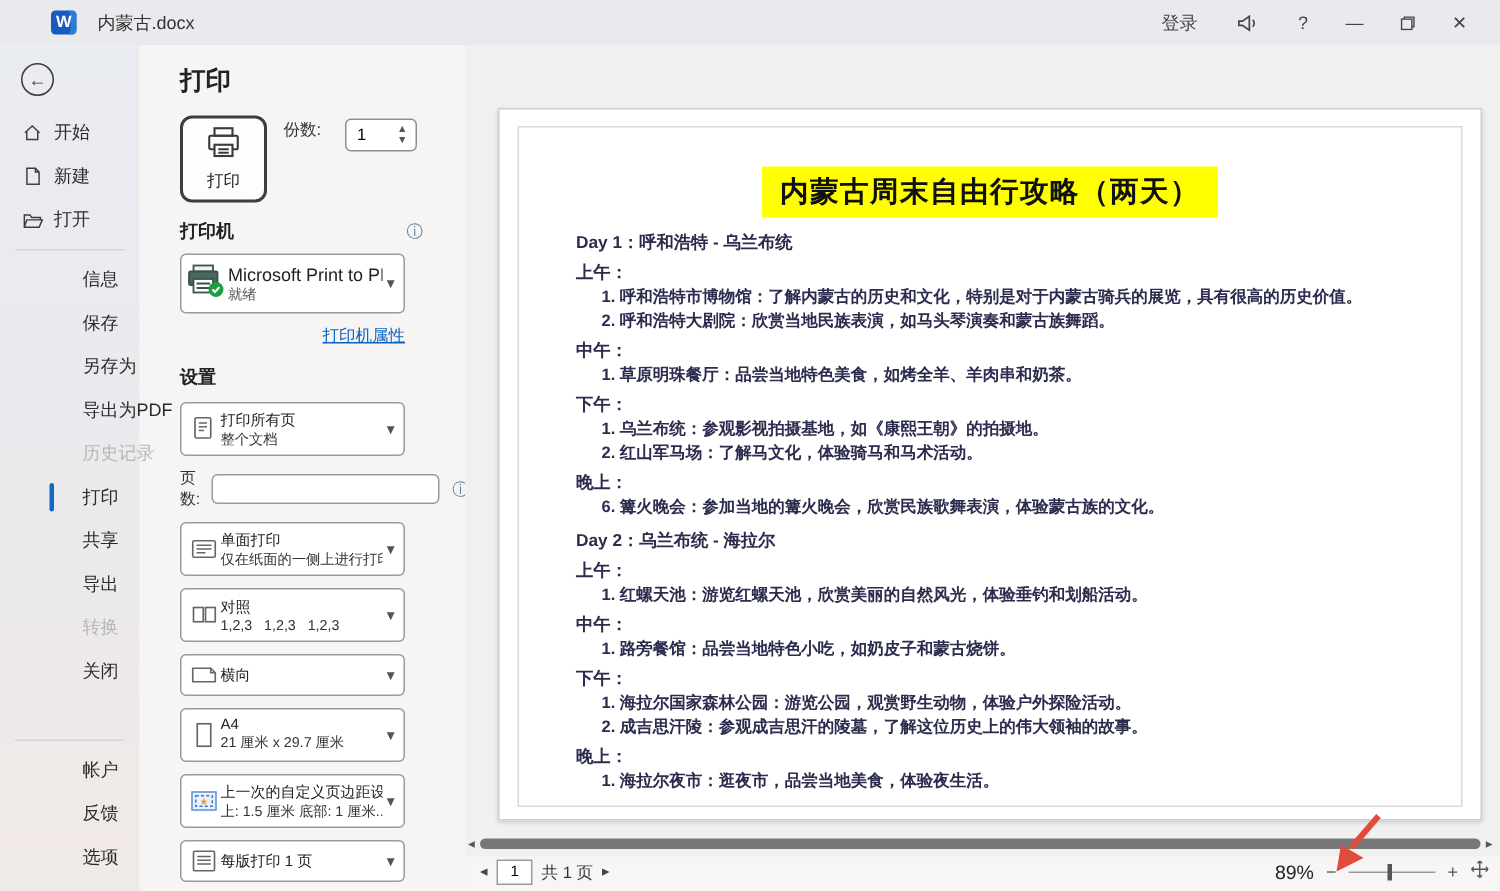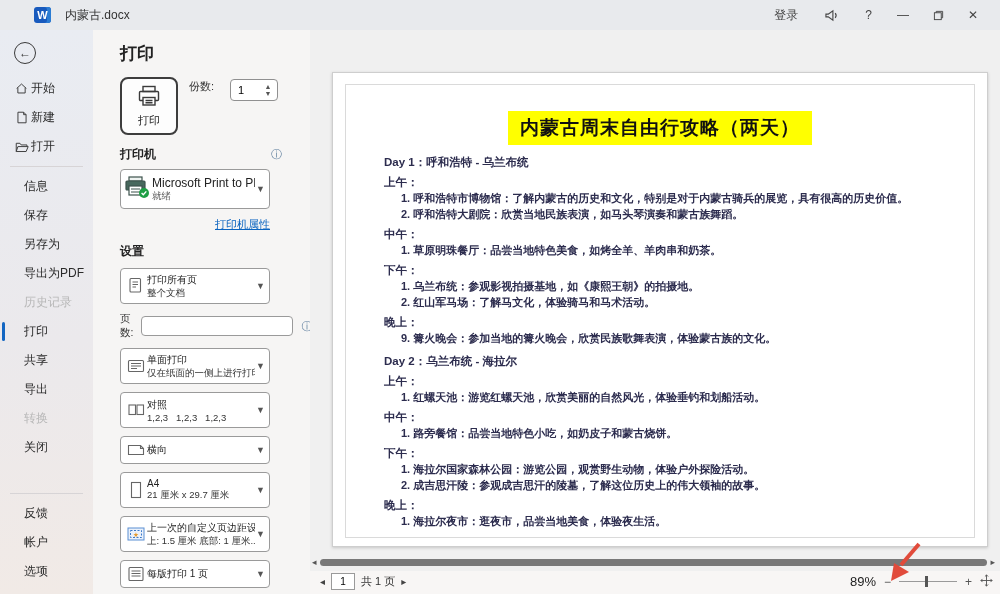--- a/index.html
+++ b/index.html
@@ -17,24 +17,24 @@
   .tb-btn.win { padding:4px 12px; }
 
   
   .body-row { display:flex; height:564px; }
 
   
   .sidebar { width:93px; flex:0 0 93px; background:linear-gradient(180deg,#e9ecf2 0%,#ebe9ec 55%,#f1eae6 100%);
              padding-top:6px; display:flex; flex-direction:column; }
   .back-btn { width:22px; height:22px; border:1.6px solid #3a3a3a; border-radius:50%; margin:6px 0 10px 14px;
               display:flex; align-items:center; justify-content:center; font-size:12px; color:#3a3a3a; }
-  .side-item { position:relative; display:flex; align-items:center; gap:2px; padding:6px 4px 6px 14px;
+  .side-item { position:relative; display:flex; align-items:center; gap:7px; padding:6px 4px 6px 14px;
                font-size:12px; color:#2b2b2b; cursor:default; white-space:nowrap; }
   .side-item .sicon { width:15px; display:flex; justify-content:center; }
-  .side-item.file { padding-left:24px; }
+  .side-item.file { padding-left:24px;margin-left:31px; }
   .side-item.selected::before { content:""; position:absolute; left:2px; top:5px; bottom:5px; width:3px;
                border-radius:2px; background:#1366c2; }
   .side-item.disabled { color:#b7b7b7; }
   .side-divider { height:1px; background:#d7d4d6; margin:5px 10px; }
   .side-spacer { flex:1; }
   .side-footer-pad { height:8px; }
 
   
   .panel { width:217px; flex:0 0 217px; background:#f6f5f4; padding:12px 0 0 27px; }
   .panel-title { font-size:17px; font-weight:700; color:#222; }
@@ -192,24 +192,24 @@
             <span>转换</span>
           </div>
           <div class="side-item file ">
             <span>关闭</span>
           </div>
         </div>
       <div class="side-spacer"></div>
       <div class="side-divider"></div>
       <div id="side-footer">
           <div class="side-item file">
+            <span>帐户</span>
+          </div>
+          <div class="side-item file">
             <span>反馈</span>
-          </div>
-          <div class="side-item file">
-            <span>帐户</span>
           </div>
           <div class="side-item file">
             <span>选项</span>
           </div>
         </div>
       <div class="side-footer-pad"></div>
     </div>
 
     <div class="panel">
       <div class="panel-title">打印</div>
@@ -387,21 +387,21 @@
               <p class="b-day">Day 1：呼和浩特 - 乌兰布统</p>
               <p class="b-label">上午：</p>
               <p class="b-item">1. 呼和浩特市博物馆：了解内蒙古的历史和文化，特别是对于内蒙古骑兵的展览，具有很高的历史价值。</p>
               <p class="b-item">2. 呼和浩特大剧院：欣赏当地民族表演，如马头琴演奏和蒙古族舞蹈。</p>
               <p class="b-label">中午：</p>
               <p class="b-item">1. 草原明珠餐厅：品尝当地特色美食，如烤全羊、羊肉串和奶茶。</p>
               <p class="b-label">下午：</p>
               <p class="b-item">1. 乌兰布统：参观影视拍摄基地，如《康熙王朝》的拍摄地。</p>
               <p class="b-item">2. 红山军马场：了解马文化，体验骑马和马术活动。</p>
               <p class="b-label">晚上：</p>
-              <p class="b-item">9. 篝火晚会：参加当地的篝火晚会，欣赏民族歌舞表演，体验蒙古族的文化。</p>
+              <p class="b-item">6. 篝火晚会：参加当地的篝火晚会，欣赏民族歌舞表演，体验蒙古族的文化。</p>
               <p class="b-day">Day 2：乌兰布统 - 海拉尔</p>
               <p class="b-label">上午：</p>
               <p class="b-item">1. 红螺天池：游览红螺天池，欣赏美丽的自然风光，体验垂钓和划船活动。</p>
               <p class="b-label">中午：</p>
               <p class="b-item">1. 路旁餐馆：品尝当地特色小吃，如奶皮子和蒙古烧饼。</p>
               <p class="b-label">下午：</p>
               <p class="b-item">1. 海拉尔国家森林公园：游览公园，观赏野生动物，体验户外探险活动。</p>
               <p class="b-item">2. 成吉思汗陵：参观成吉思汗的陵墓，了解这位历史上的伟大领袖的故事。</p>
               <p class="b-label">晚上：</p>
               <p class="b-item">1. 海拉尔夜市：逛夜市，品尝当地美食，体验夜生活。</p>

